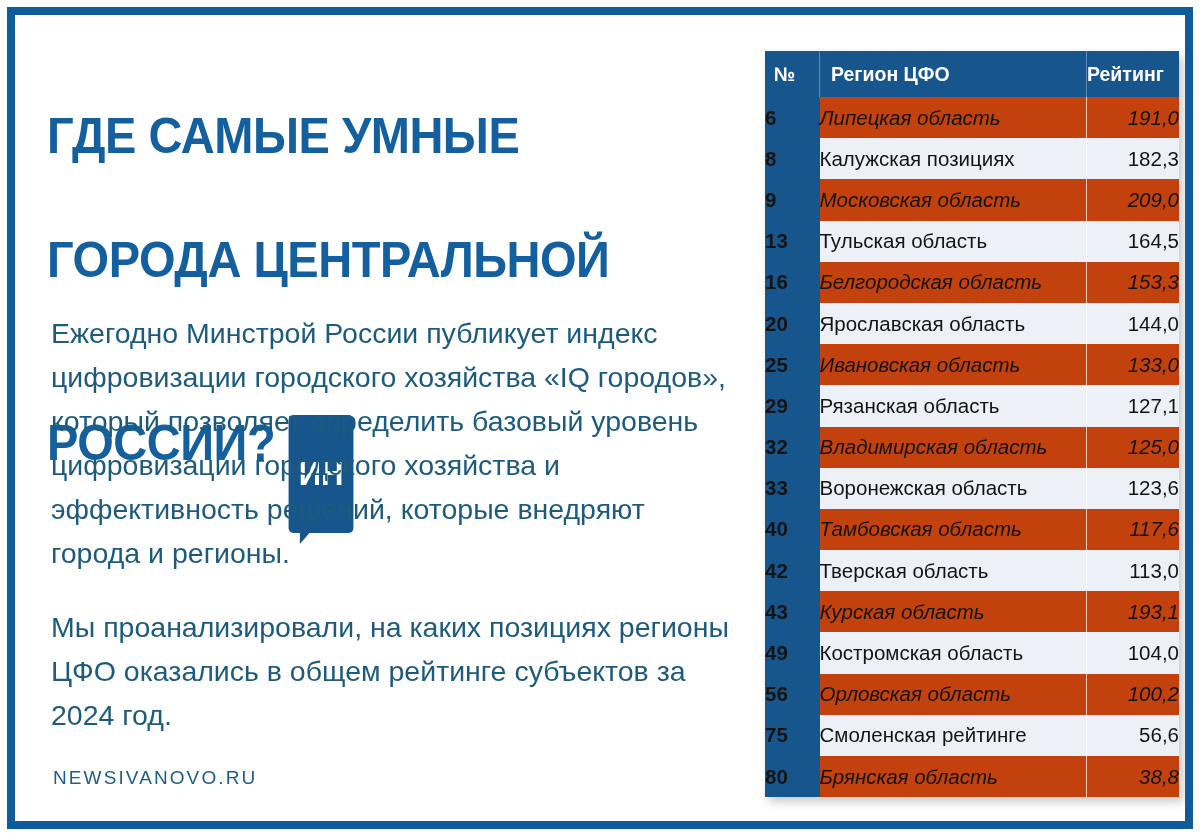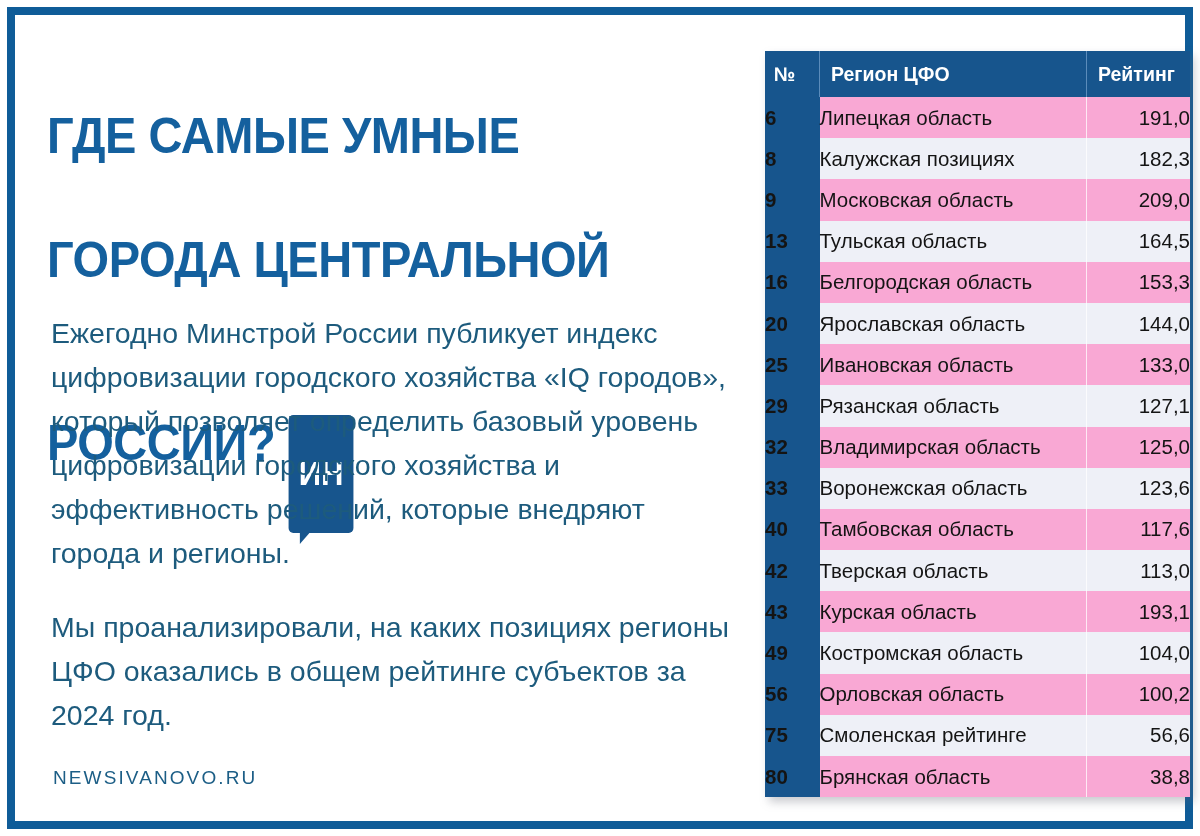--- a/index.html
+++ b/index.html
@@ -161,21 +161,21 @@
     border-right: 1px solid #5b8cbb;
   }
   table.rank thead th:last-child { border-right: none; }
 
   .col-num  { width: 45px; }
   .col-reg  { width: 255px; }
   .col-rate { width: 92px; }
 
   thead th.col-num  { padding-left: 9px; }
   thead th.col-reg  { padding-left: 11px; }
-  thead th.col-rate { padding-left: 11px; }
+  thead th.col-rate { }
 
   table.rank tbody td {
     height: 41.2px;
     font-size: 20.5px;
     color: #141414;
     vertical-align: middle;
   }
   td.cell-num {
     background: #17558d;
     color: #ffffff;
@@ -184,21 +184,21 @@
     font-size: 20px;
   }
   td.cell-reg {
     padding-left: 11px;
     border-right: 1px solid rgba(255,255,255,0.75);
   }
   td.cell-rate {
     padding-left: 11px;
     text-align: right;
   }
-  tbody tr.odd td.cell-reg, tbody tr.odd td.cell-rate { background: #f9a8d4; }
+  tbody tr.odd td.cell-reg, tbody tr.odd td.cell-rate { background: #c2410c; font-style: italic; }
   tbody tr.even td.cell-reg, tbody tr.even td.cell-rate { background: #eef0f7; }
 </style>
 </head>
 <body>
 
 <div id="poster">
   <div id="frame">
     <div id="inner">
 
       <div id="left-col">

